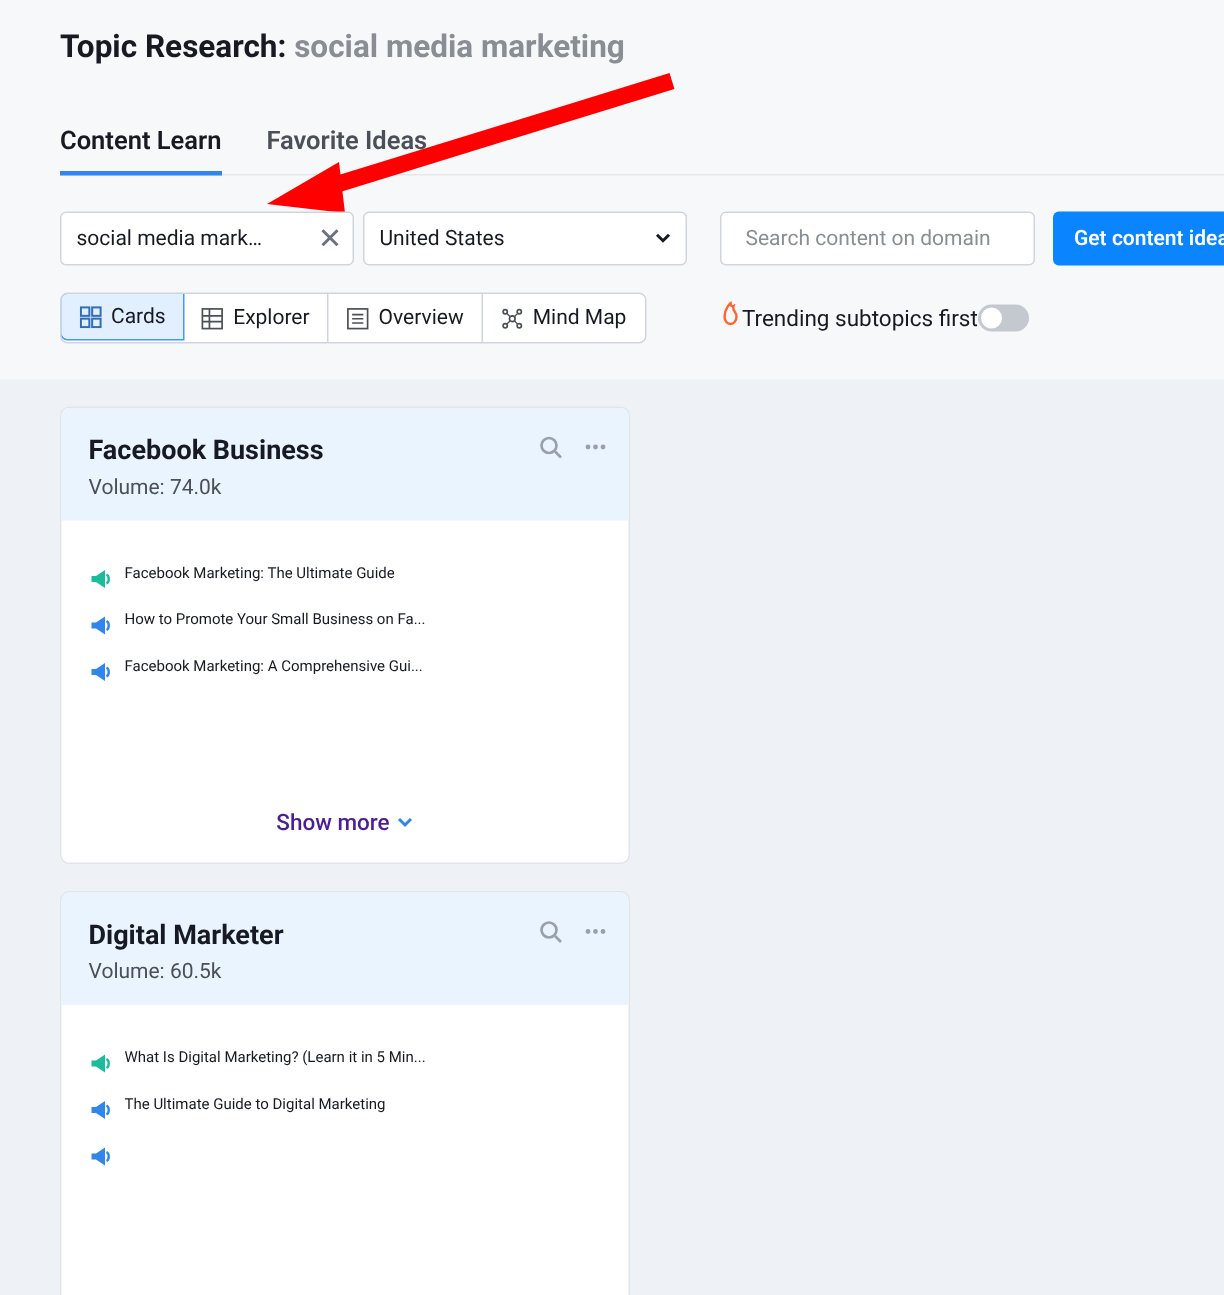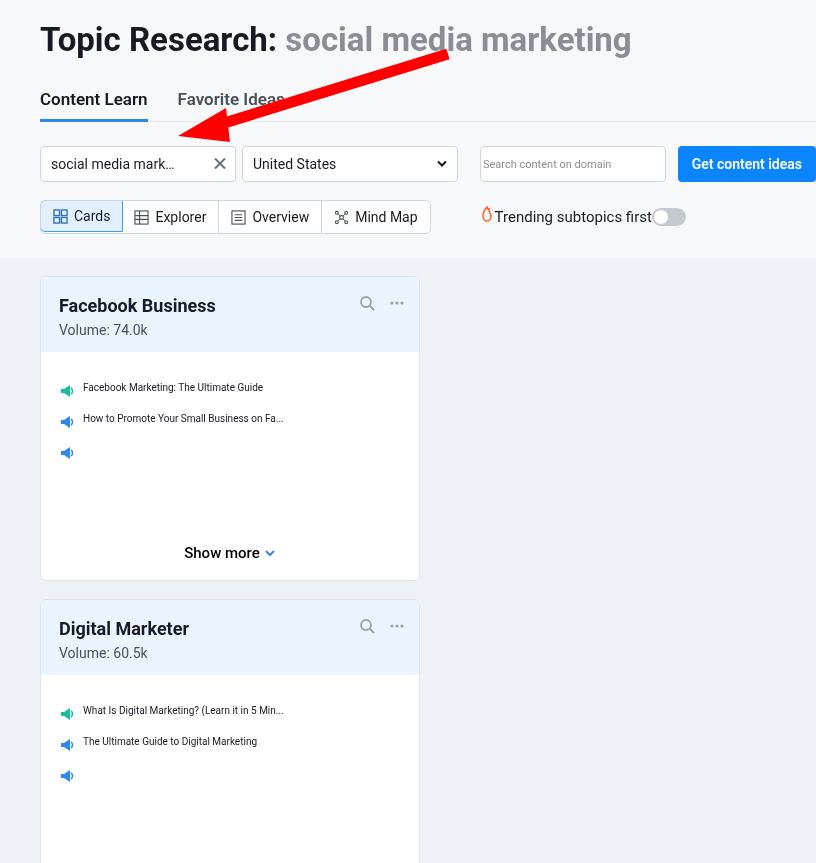--- a/index.html
+++ b/index.html
@@ -1,32 +1,32 @@
 <!DOCTYPE html>
 <html><head>
 <meta charset="utf-8">
 <style>
   * { box-sizing: border-box; margin: 0; padding: 0; font-family: -apple-system, BlinkMacSystemFont, "Segoe UI", Roboto, Arial, sans-serif; }
   body { background:#f7f8fa; color:#171a22; width:816px; overflow:hidden;}
   .page { padding: 20px 0 0 40px; }
-  .title-row { font-size:33px; font-weight:700; margin-bottom:30px;}
+  .title-row { font-size:21px; font-weight:700; margin-bottom:40px;}
   .title-topic { color:#898d94; font-weight:700;}
   .tabs { display:flex; gap:30px; border-bottom:1px solid #e4e7ec;}
   .tab { font-size:17px; font-weight:600; color:#4b4f57; padding:0 0 12px 0; cursor:pointer; position:relative;}
   .tab.active { color:#171a22;}
   .tab.active::after { content:""; position:absolute; left:0; right:0; bottom:-1px; height:3px; background:#2f86eb;}
   .controls { display:flex; gap:6px; align-items:flex-start; margin:24px 0 18px 0;}
   .input-wrap { position:relative; }
   .txt-input { height:36px; border:1px solid #d1d5db; border-radius:4px; padding:0 34px 0 10px; font-size:14px; color:#171a22; width:196px; background:#fff;}
   .txt-input::placeholder{color:#898d94;}
   .clear-x { position:absolute; right:10px; top:50%; transform:translateY(-50%); color:#6b7280; cursor:pointer; }
   .select-wrap { position:relative; }
   .select { height:36px; border:1px solid #d1d5db; border-radius:4px; padding:0 34px 0 10px; font-size:14px; background:#fff; width:216px; cursor:pointer; display:flex; align-items:center;}
   .chev { position:absolute; right:10px; top:50%; transform:translateY(-50%); color:#171a22; }
-  .domain-input { height:36px; border:1px solid #d1d5db; border-radius:4px; padding:0 2px; font-size:11px; width:210px; margin-left:16px; color:#171a22; background:#fff;}
+  .domain-input { height:36px; border:1px solid #d1d5db; border-radius:4px; padding:0 16px; font-size:14px; width:210px; margin-left:16px; color:#171a22; background:#fff;}
   .domain-input::placeholder{color:#898d94;}
   .cta-btn { height:36px; background:#0a84ff; color:#fff; border:none; border-radius:4px; padding:0 14px; font-size:14px; font-weight:600; cursor:pointer; margin-left:6px; white-space:nowrap;}
   .view-row { display:flex; align-items:center; gap:24px; margin-bottom:24px;}
   .seg { display:flex; border:1px solid #d1d5db; border-radius:5px; overflow:hidden; background:#fff;}
   .seg-btn { display:flex; align-items:center; gap:6px; height:32px; padding:0 12px; font-size:14px; color:#171a22; cursor:pointer; border-right:1px solid #d1d5db;}
   .seg-btn:last-child{border-right:none;}
   .seg-btn.active { background:#e1efff; border:1px solid #3b9bff; margin:-1px; border-radius:5px 0 0 5px; position:relative; z-index:1;}
   .seg-ico { width:15px; height:15px; }
   .trend-wrap { display:flex; align-items:center; margin-left:24px;}
   .flame { color:#ff642d; }
@@ -35,21 +35,21 @@
   .cards-area { background:#eef1f5; padding:18px 0 0 0; margin-left:-40px; padding-left:40px; min-height:700px;}
   .grid { display:flex; flex-wrap:wrap; gap:18px;}
   .card { width:380px; background:#fff; border:1px solid #e1e5eb; border-radius:6px; overflow:hidden;}
   .card-head { background:#eaf4fe; padding:18px 18px 14px 18px; position:relative;}
   .card-title { font-size:18px; font-weight:700; margin-bottom:6px;}
   .card-vol { font-size:14px; color:#4b4f57;}
   .card-actions { position:absolute; top:18px; right:14px; display:flex; gap:14px; color:#9aa0a9;}
   .card-body { padding:30px 18px 6px 18px; min-height:180px;}
   .li-row { display:flex; align-items:flex-start; gap:8px; margin-bottom:14px; font-size:10px; color:#171a22; cursor:pointer;}
   .li-row .bull { width:16px; height:16px; flex-shrink:0; margin-top:1px;}
-  .show-more { text-align:right; padding:12px 0 18px 0; color:#000000; font-size:15px; font-weight:500; cursor:pointer; display:flex; justify-content:center; align-items:center; gap:4px;}
+  .show-more { text-align:right; padding:12px 0 18px 0; color:#4c1d95; font-size:15px; font-weight:500; cursor:pointer; display:flex; justify-content:center; align-items:center; gap:4px;}
   .arrow-annot { position:absolute; pointer-events:none; }
   .ellipsis { white-space:nowrap; overflow:hidden; text-overflow:ellipsis; max-width:310px;}
 </style>
 </head>
 <body>
 
 <div class="page" style="position:relative;">
   <div class="title-row">
     <span>Topic Research: </span><span class="title-topic">social media marketing</span>
   </div>
@@ -174,20 +174,21 @@
                 <path d="M2 6 L2 10 L5 10 L11 14 L11 2 L5 6 Z" fill="#2f86eb"></path>
                 <path d="M12 5 C14 6 14 10 12 11" stroke="#2f86eb" stroke-width="1.6" fill="none"></path>
               </svg>
               <span class="ellipsis">How to Promote Your Small Business on Fa...</span>
             </div>
             <div class="li-row">
               <svg class="bull" viewBox="0 0 16 16">
                 <path d="M2 6 L2 10 L5 10 L11 14 L11 2 L5 6 Z" fill="#2f86eb"></path>
                 <path d="M12 5 C14 6 14 10 12 11" stroke="#2f86eb" stroke-width="1.6" fill="none"></path>
               </svg>
+              <span class="ellipsis">Facebook Marketing: A Comprehensive Gui...</span>
             </div>
           </div>
           <div class="show-more">
             <span>Show more</span>
             <svg width="12" height="12" viewBox="0 0 12 12">
               <path d="M2 4 L6 8 L10 4" stroke="#2f86eb" stroke-width="2" fill="none"></path>
             </svg>
           </div>
         </div>
         <div class="card">

